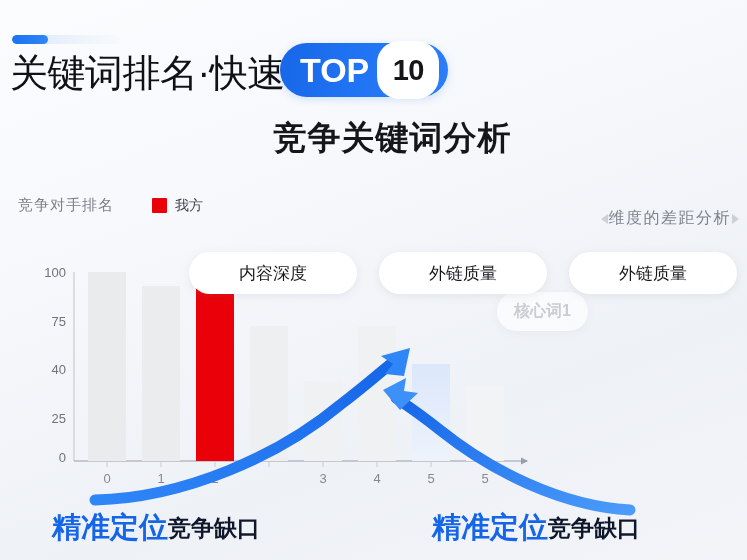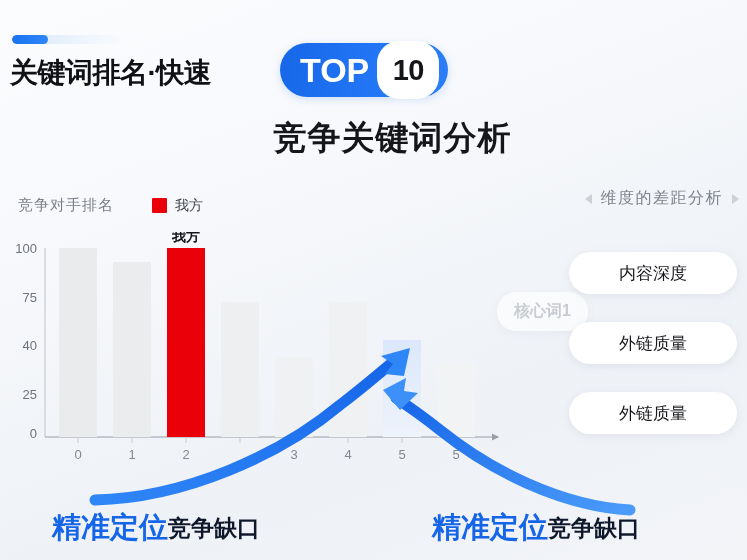--- a/index.html
+++ b/index.html
@@ -26,21 +26,21 @@
     background: linear-gradient(90deg, #1a73f0 0%, #2f86f7 100%);
   }
 
   
   #headline {
     position: absolute; left: 10px; top: 42px;
     display: flex; align-items: center;
     height: 62px;
   }
   #headline-main {
-    font-size: 28px; font-weight: bold; color: #0f1115;
+    font-size: 38px; font-weight: normal; color: #0f1115;
     letter-spacing: -0.5px; line-height: 1;
     white-space: nowrap;
     position: relative; z-index: 3;
   }
   #top-badge {
     position: absolute; left: 280px; top: 43px;
     height: 54px; min-width: 168px;
     border-radius: 27px;
     background: linear-gradient(100deg, #1767e8 0%, #1f72f2 40%, #2b7ef8 100%);
     display: flex; align-items: center; justify-content: flex-start;
@@ -78,57 +78,57 @@
   #competitor-rank-label {
     font-size: 15px; color: #7a7f87; letter-spacing: 1px;
   }
   #legend-ours { display: flex; align-items: center; gap: 8px; }
   #legend-swatch {
     width: 15px; height: 15px; background: #ea0008; border-radius: 1px;
   }
   #legend-ours-label { font-size: 14px; color: #3d4046; }
 
   #dimension-header {
-    position: absolute; right: 8px; top: 188px;
-    display: flex; align-items: center; gap: 9px;
+    position: absolute; right: 8px; top: 208px;
+    display: flex; align-items: center; gap: 1px;
   }
   #dimension-header-label {
     font-size: 16px; color: #7f848c; letter-spacing: 1.5px;
   }
   .tri { width: 0; height: 0; opacity: 0.55; }
   .tri-left {
     border-top: 5px solid transparent; border-bottom: 5px solid transparent;
     border-right: 7px solid #aeb3ba;
   }
   .tri-right {
     border-top: 5px solid transparent; border-bottom: 5px solid transparent;
     border-left: 7px solid #aeb3ba;
   }
 
   
   #chart-area {
-    position: absolute; left: 0; top: 232px;
-    width: 540px; height: 240px;
+    position: absolute; left: 0; top: 256px;
+    width: 540px; height: 240px; padding-left: 29px;
   }
   #chart-svg { display: block; }
 
   
   #keyword-pill {
     position: absolute; left: 497px; top: 292px;
     padding: 9px 17px; border-radius: 19px;
     background: rgba(255,255,255,0.62);
     color: #c9ccd1; font-size: 16px;
     box-shadow: 0 2px 8px rgba(120,130,145,0.07);
     font-weight: bold;
   }
 
   
   #dimension-pills {
     position: absolute; right: 10px; top: 252px;
-    display: flex; flex-direction: column; gap: 28px;
+    display: flex; gap: 22px;
     align-items: flex-end;
     text-align: center;
   }
   .dim-pill {
     width: 168px; height: 42px; border-radius: 21px;
     background: #ffffff;
     display: flex; align-items: center; justify-content: center;
     font-size: 17px; color: #17181c;
     box-shadow: 0 2px 9px rgba(120,132,150,0.13);
   }

